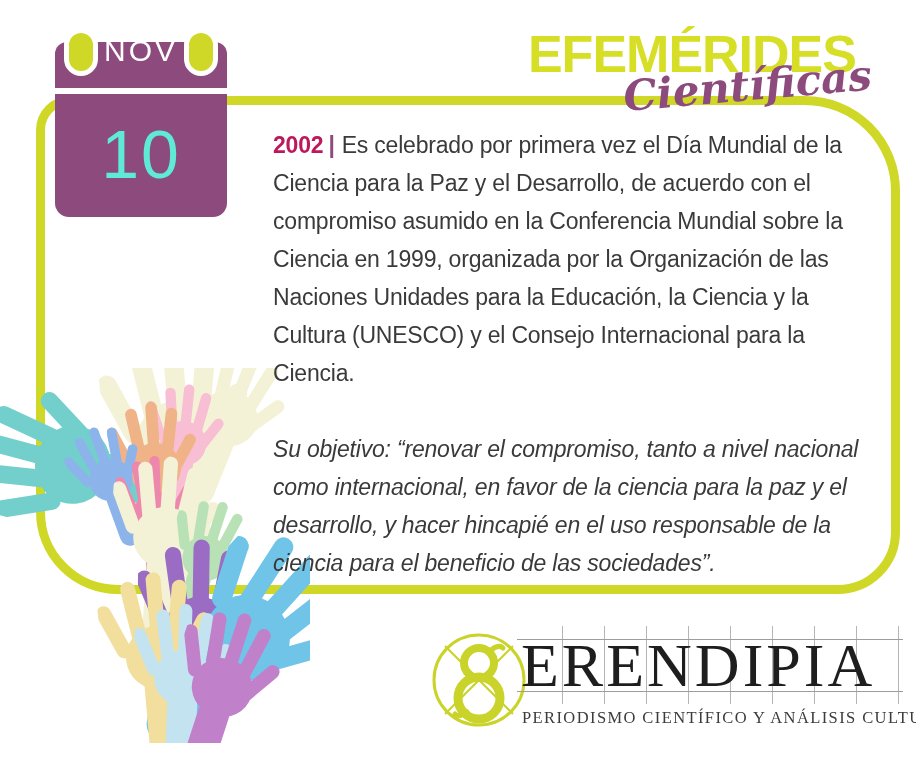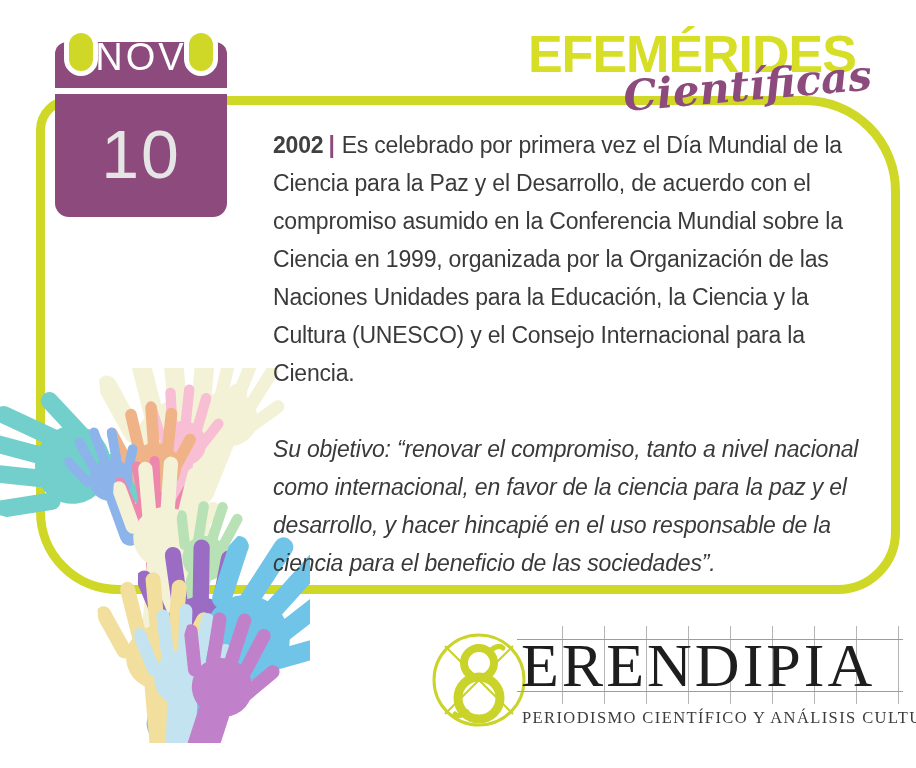--- a/index.html
+++ b/index.html
@@ -21,46 +21,46 @@
   .cal-ring{
     position:absolute;top:0;width:34px;height:48px;background:#cfd826;
     border:5px solid #ffffff;border-radius:19px;box-sizing:border-box;z-index:3;
   }
   .cal-ring.left{left:9px;}
   .cal-ring.right{right:9px;}
   .cal-header{
     position:absolute;left:0;top:14px;width:172px;height:46px;background:#8c4b7c;
     border-radius:12px 12px 0 0;display:flex;align-items:flex-end;justify-content:center;
   }
-  .cal-month{color:#ffffff;font-size:38px;letter-spacing:3px;font-weight:400;line-height:1;padding-bottom:12px;}
+  .cal-month{color:#ffffff;font-size:30px;letter-spacing:3px;font-weight:400;line-height:1;padding-bottom:22px;}
   .cal-body{
     position:absolute;left:0;top:66px;width:172px;height:123px;background:#8c4b7c;
     border-radius:0 0 14px 14px;display:flex;align-items:center;justify-content:center;
   }
-  .cal-day{color:#e5e5e5;font-size:68px;font-weight:400;letter-spacing:2px;line-height:1;margin-top:-4px;}
+  .cal-day{color:#5eead4;font-size:68px;font-weight:400;letter-spacing:2px;line-height:1;margin-top:-4px;}
 
   
   .masthead{position:absolute;right:14px;top:28px;text-align:right;z-index:5;width:430px;}
   .masthead-title{
     margin:0;color:#d6de26;font-size:52px;font-weight:bold;letter-spacing:-1px;line-height:1;
     padding-right:46px;
   }
   .masthead-script{
     display:inline-block;margin-top:-16px;padding-right:30px;
     font-family:"DejaVu Serif",serif;font-style:italic;font-weight:bold;
     color:#8c4b7c;font-size:42px;line-height:1;transform:rotate(-5deg);
   }
 
   
   .article{position:absolute;left:273px;top:126px;width:612px;z-index:4;}
   .article p{
     margin:0;color:#3a3a3a;font-size:23px;line-height:38px;letter-spacing:-0.2px;
   }
   .article p + p{margin-top:38px;font-style:italic;}
-  .year{color:#404040;font-weight:bold;}
+  .year{color:#be185d;font-weight:bold;}
   .pipe{color:#8c4b7c;font-weight:bold;margin:0 7px 0 5px;}
 
   
   .hands{position:absolute;left:0;top:368px;z-index:3;}
 
   
   .logo{position:absolute;left:425px;top:624px;width:480px;height:130px;z-index:4;}
   .logo-mark{position:absolute;left:4px;top:6px;}
   .logo-wordmark{
     position:absolute;left:96px;top:2px;width:382px;height:78px;

